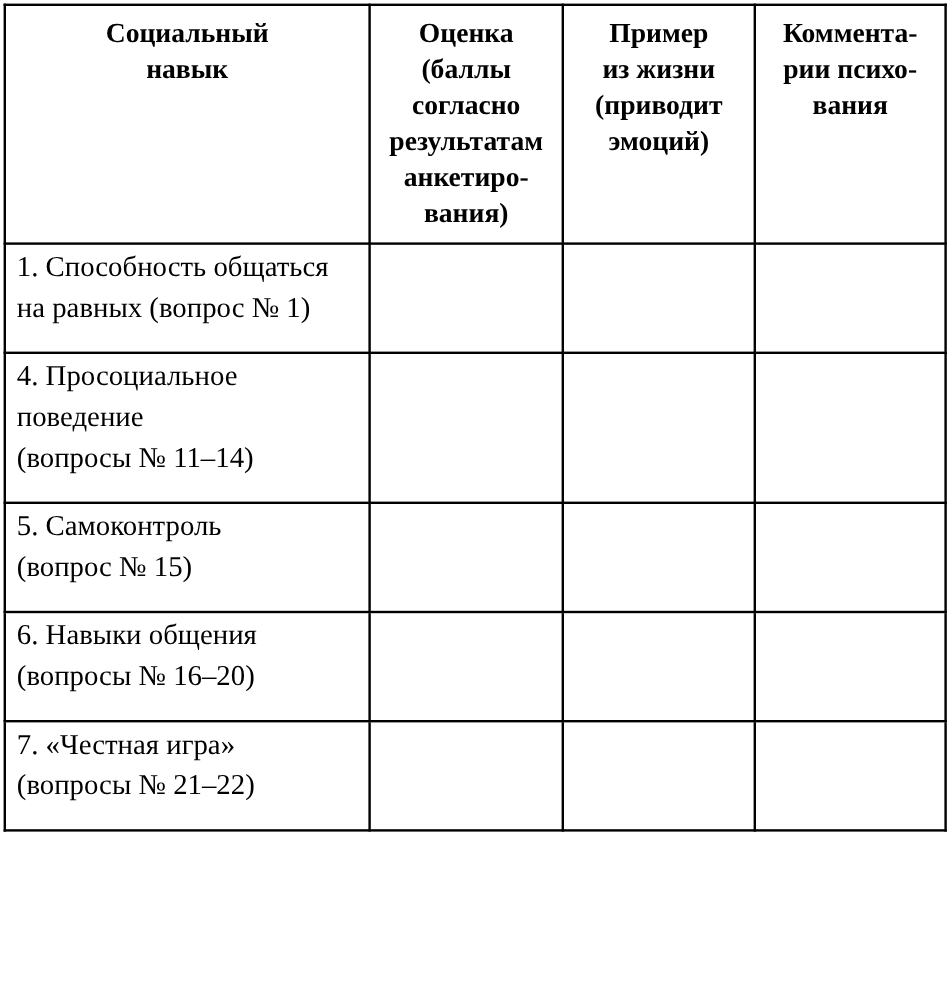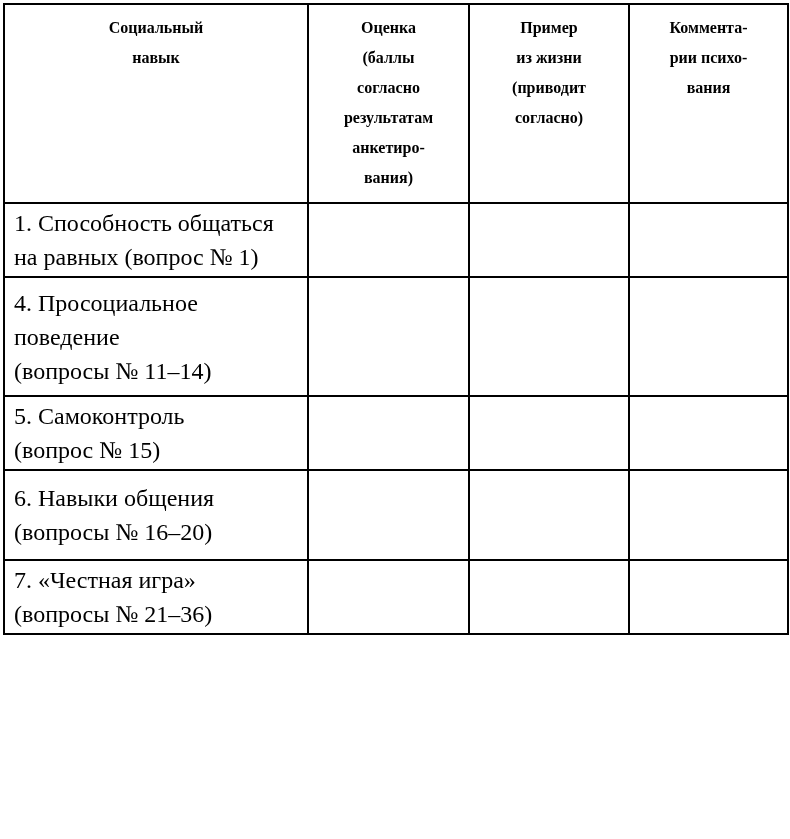--- a/index.html
+++ b/index.html
@@ -24,34 +24,34 @@
   table.skills-table th,
   table.skills-table td {
     border: 2px solid #000000;
     color: #000000;
     white-space: pre-line;
     overflow: hidden;
   }
   th.header-cell {
     font-family: "Liberation Serif", serif;
     font-weight: bold;
-    font-size: 16px;
+    font-size: 23px;
     line-height: 30px;
     text-align: center;
     vertical-align: top;
     padding: 8px 4px 4px 4px;
   }
   td.skill-cell {
     font-family: "Liberation Serif", serif;
     font-weight: normal;
     font-size: 24px;
     line-height: 34px;
     text-align: left;
     vertical-align: middle;
-    padding: 2px 6px 2px 9px;
+    padding: 2px 6px 19px 9px;
     border-radius: 11px;
   }
   td.blank-cell {
     background: #ffffff;
   }
 </style>
 </head>
 <body>
 
 <div class="page">
@@ -68,21 +68,21 @@
 навык</th>
         <th class="header-cell">Оценка
 (баллы
 согласно
 результатам
 анкетиро-
 вания)</th>
         <th class="header-cell">Пример
 из жизни
 (приводит
-согласно)</th>
+эмоций)</th>
         <th class="header-cell">Коммента-
 рии психо-
 вания</th>
       </tr>
     </thead>
     <tbody>
       <tr style="height:74px">
         <td class="skill-cell">1. Способность общаться
 на равных (вопрос № 1)</td>
         <td class="blank-cell"></td>
@@ -106,20 +106,20 @@
       </tr>
       <tr style="height:90px">
         <td class="skill-cell">6. Навыки общения
 (вопросы № 16–20)</td>
         <td class="blank-cell"></td>
         <td class="blank-cell"></td>
         <td class="blank-cell"></td>
       </tr>
       <tr style="height:74px">
         <td class="skill-cell">7. «Честная игра»
-(вопросы № 21–36)</td>
+(вопросы № 21–22)</td>
         <td class="blank-cell"></td>
         <td class="blank-cell"></td>
         <td class="blank-cell"></td>
       </tr>
     </tbody>
   </table>
 </div>
 
 </body></html>

